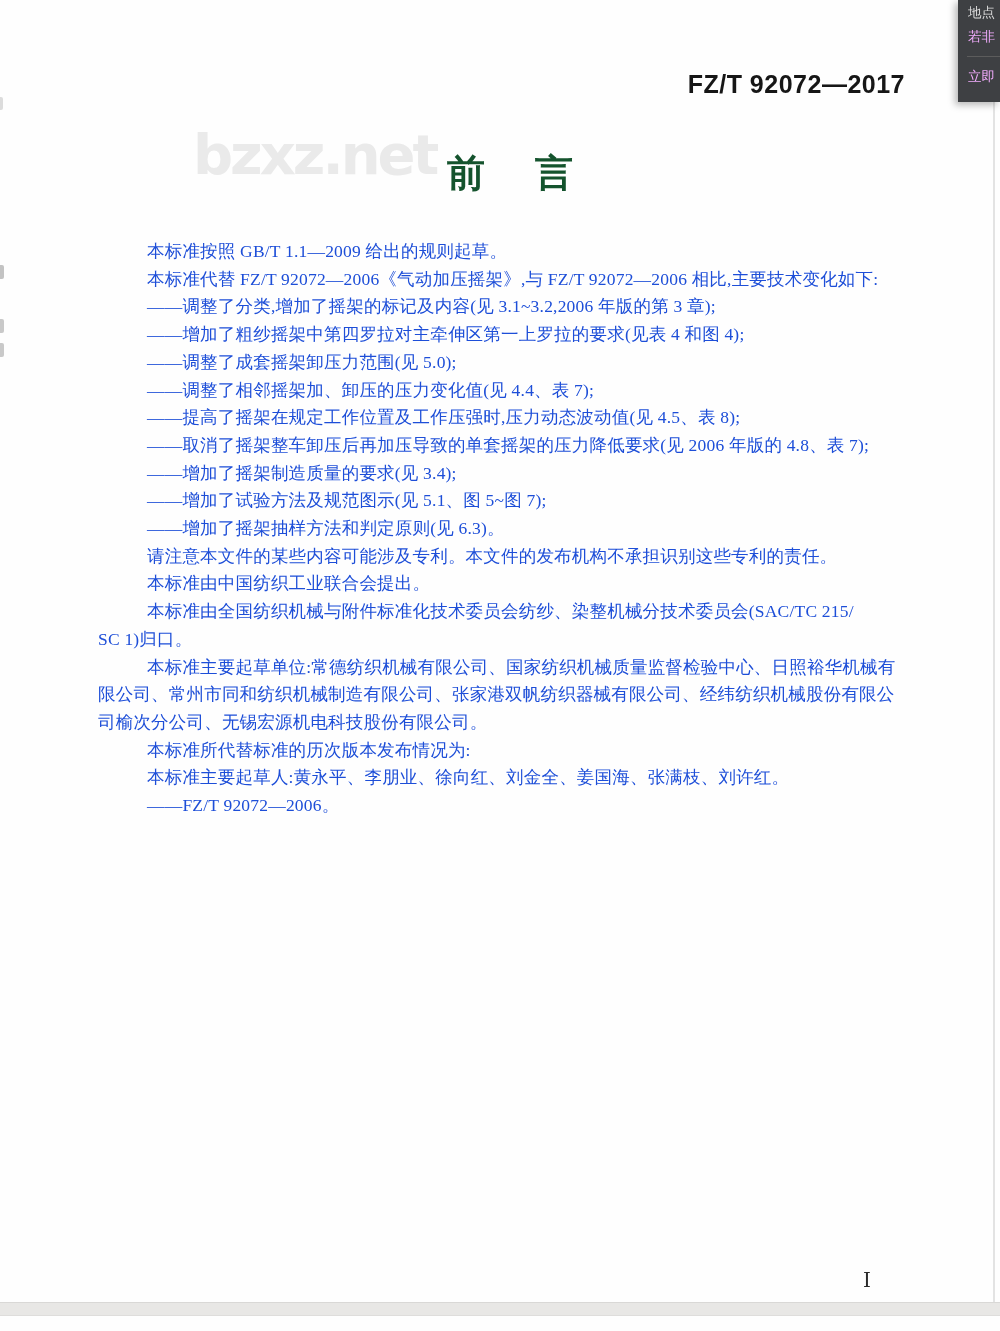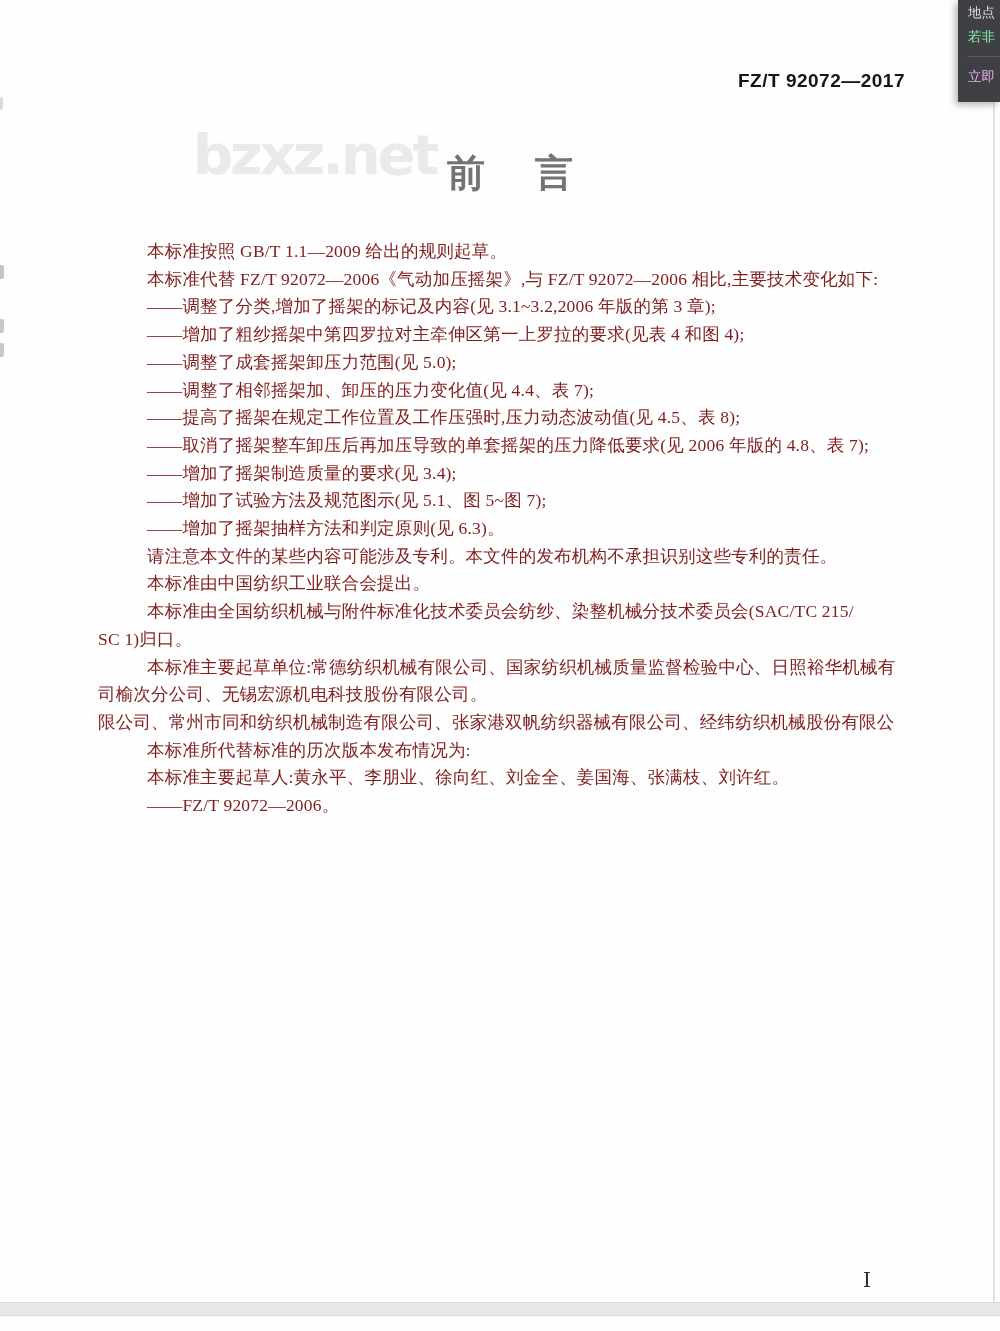--- a/index.html
+++ b/index.html
@@ -32,21 +32,21 @@
   .edge-mark.m2 { top: 265px; width: 4px; height: 14px; background: #c3c3c3; }
   .edge-mark.m3 { top: 319px; width: 4px; height: 14px; background: #c9c9c9; }
   .edge-mark.m4 { top: 343px; width: 4px; height: 14px; background: #c9c9c9; }
 
   
   .standard-code {
     position: absolute;
     top: 70px; right: 95px;
     font-family: "Liberation Sans", sans-serif;
     font-weight: bold;
-    font-size: 19px;
+    font-size: 25px;
     letter-spacing: 0.5px;
     color: #161616;
     white-space: nowrap;
   }
   
   .watermark {
     position: absolute;
     left: 193px; top: 122px;
     font-family: "DejaVu Sans", sans-serif;
     font-weight: bold;
@@ -56,29 +56,29 @@
     white-space: nowrap;
   }
   
   .page-title {
     position: absolute;
     left: 98px; top: 148px; width: 830px;
     text-align: center;
     font-weight: bold;
     font-size: 38px;
     letter-spacing: 6px;
-    color: #737373;
+    color: #14532d;
     white-space: pre;
   }
   
   .doc-body {
     position: absolute;
     left: 98px; top: 238px; width: 860px;
     font-size: 17.5px;
-    color: #7f1d1d;
+    color: #1d4ed8;
   }
   .doc-body p {
     line-height: 27.7px;
     white-space: nowrap;
     letter-spacing: 0.2px;
   }
   .doc-body p.indent { text-indent: 49px; }
   
   .page-number {
     position: absolute;
@@ -95,21 +95,21 @@
     box-shadow: -3px 3px 7px rgba(0,0,0,0.28);
   }
   .overlay-panel .p-line {
     position: absolute;
     left: 10px;
     font-family: "Liberation Sans", sans-serif;
     font-size: 13.5px;
     white-space: nowrap;
   }
   .panel-location { top: 4px;  color: #dadada; }
-  .panel-note     { top: 28px; color: #86efac; }
+  .panel-note     { top: 28px; color: #f0abfc; }
   .panel-divider  {
     position: absolute;
     left: 9px; top: 56px; width: 40px; height: 0;
     border-top: 1px solid #5c5c5c;
   }
   .panel-link {
     top: 68px;
     text-decoration: none;
     cursor: pointer;
   }
@@ -143,22 +143,22 @@
       <p class="indent">——提高了摇架在规定工作位置及工作压强时,压力动态波动值(见 4.5、表 8);</p>
       <p class="indent">——取消了摇架整车卸压后再加压导致的单套摇架的压力降低要求(见 2006 年版的 4.8、表 7);</p>
       <p class="indent">——增加了摇架制造质量的要求(见 3.4);</p>
       <p class="indent">——增加了试验方法及规范图示(见 5.1、图 5~图 7);</p>
       <p class="indent">——增加了摇架抽样方法和判定原则(见 6.3)。</p>
       <p class="indent">请注意本文件的某些内容可能涉及专利。本文件的发布机构不承担识别这些专利的责任。</p>
       <p class="indent">本标准由中国纺织工业联合会提出。</p>
       <p class="indent">本标准由全国纺织机械与附件标准化技术委员会纺纱、染整机械分技术委员会(SAC/TC 215/</p>
       <p>SC 1)归口。</p>
       <p class="indent">本标准主要起草单位:常德纺织机械有限公司、国家纺织机械质量监督检验中心、日照裕华机械有</p>
+      <p>限公司、常州市同和纺织机械制造有限公司、张家港双帆纺织器械有限公司、经纬纺织机械股份有限公</p>
       <p>司榆次分公司、无锡宏源机电科技股份有限公司。</p>
-      <p>限公司、常州市同和纺织机械制造有限公司、张家港双帆纺织器械有限公司、经纬纺织机械股份有限公</p>
       <p class="indent">本标准所代替标准的历次版本发布情况为:</p>
       <p class="indent">本标准主要起草人:黄永平、李朋业、徐向红、刘金全、姜国海、张满枝、刘许红。</p>
       <p class="indent">——FZ/T 92072—2006。</p>
     </div>
 
   <div class="page-number">I</div>
 
   <div class="overlay-panel" style="background: rgb(62, 64, 67);">
     <div class="p-line panel-location">地点</div>
     <div class="p-line panel-note">若非</div>

